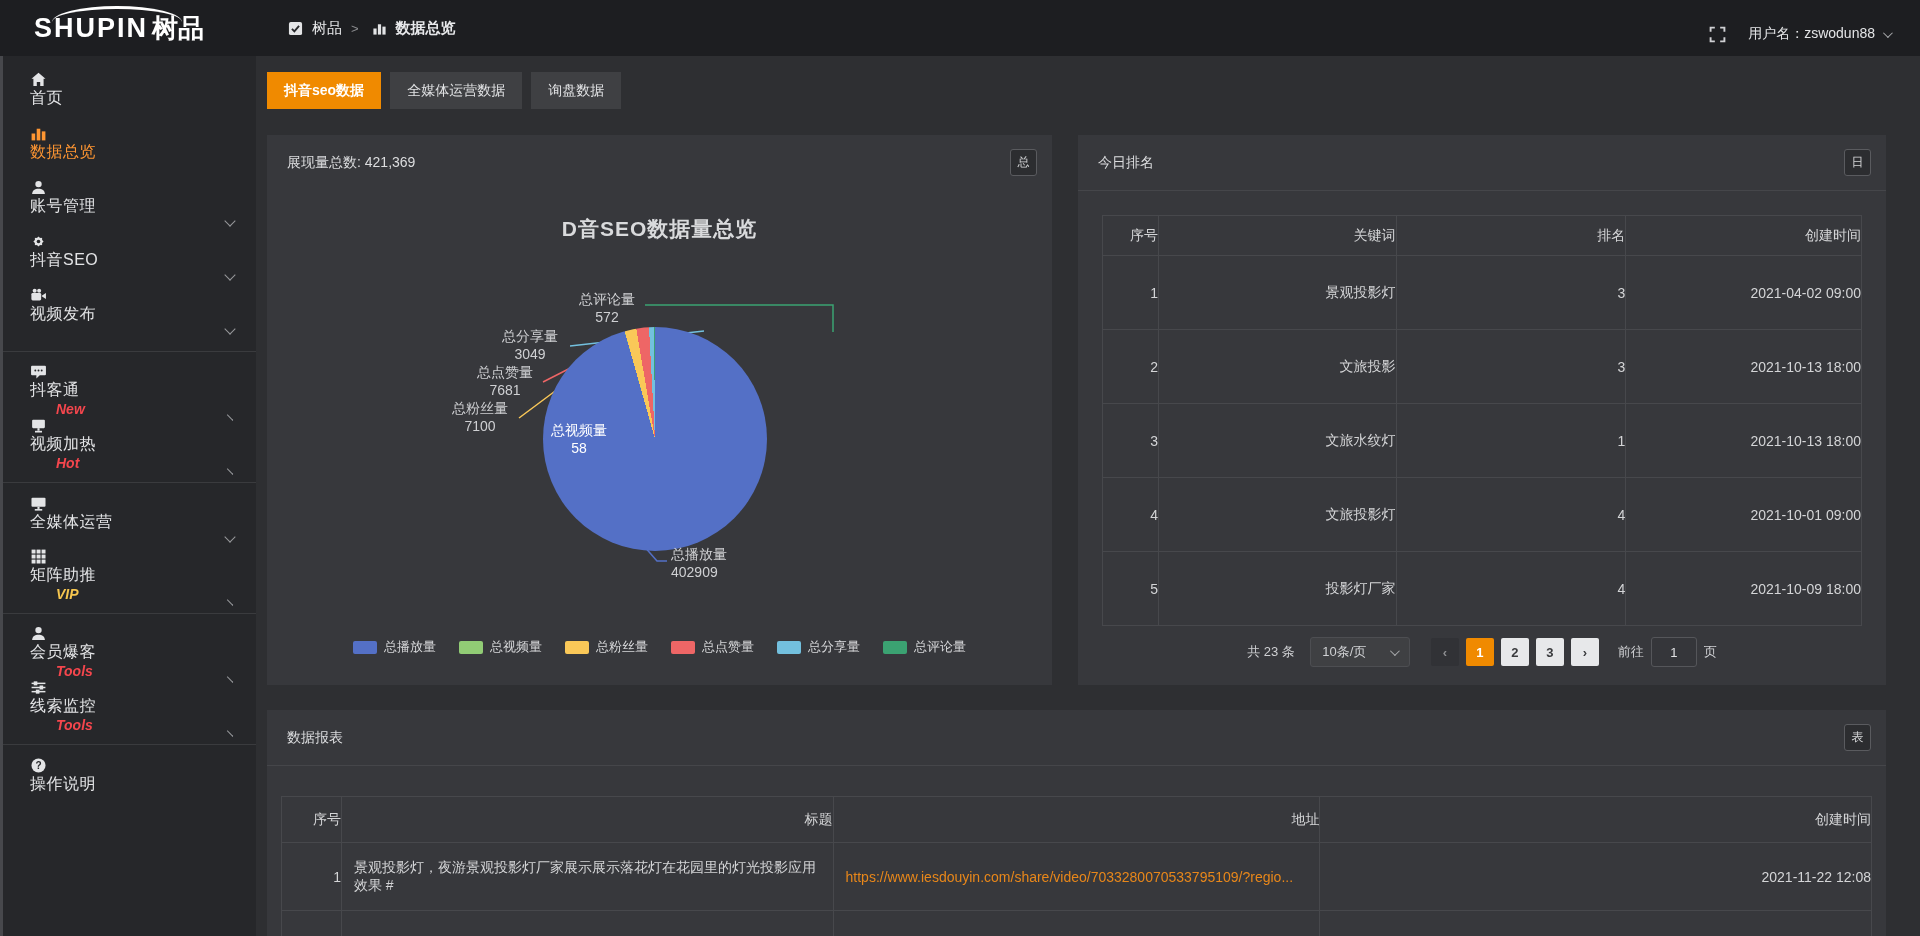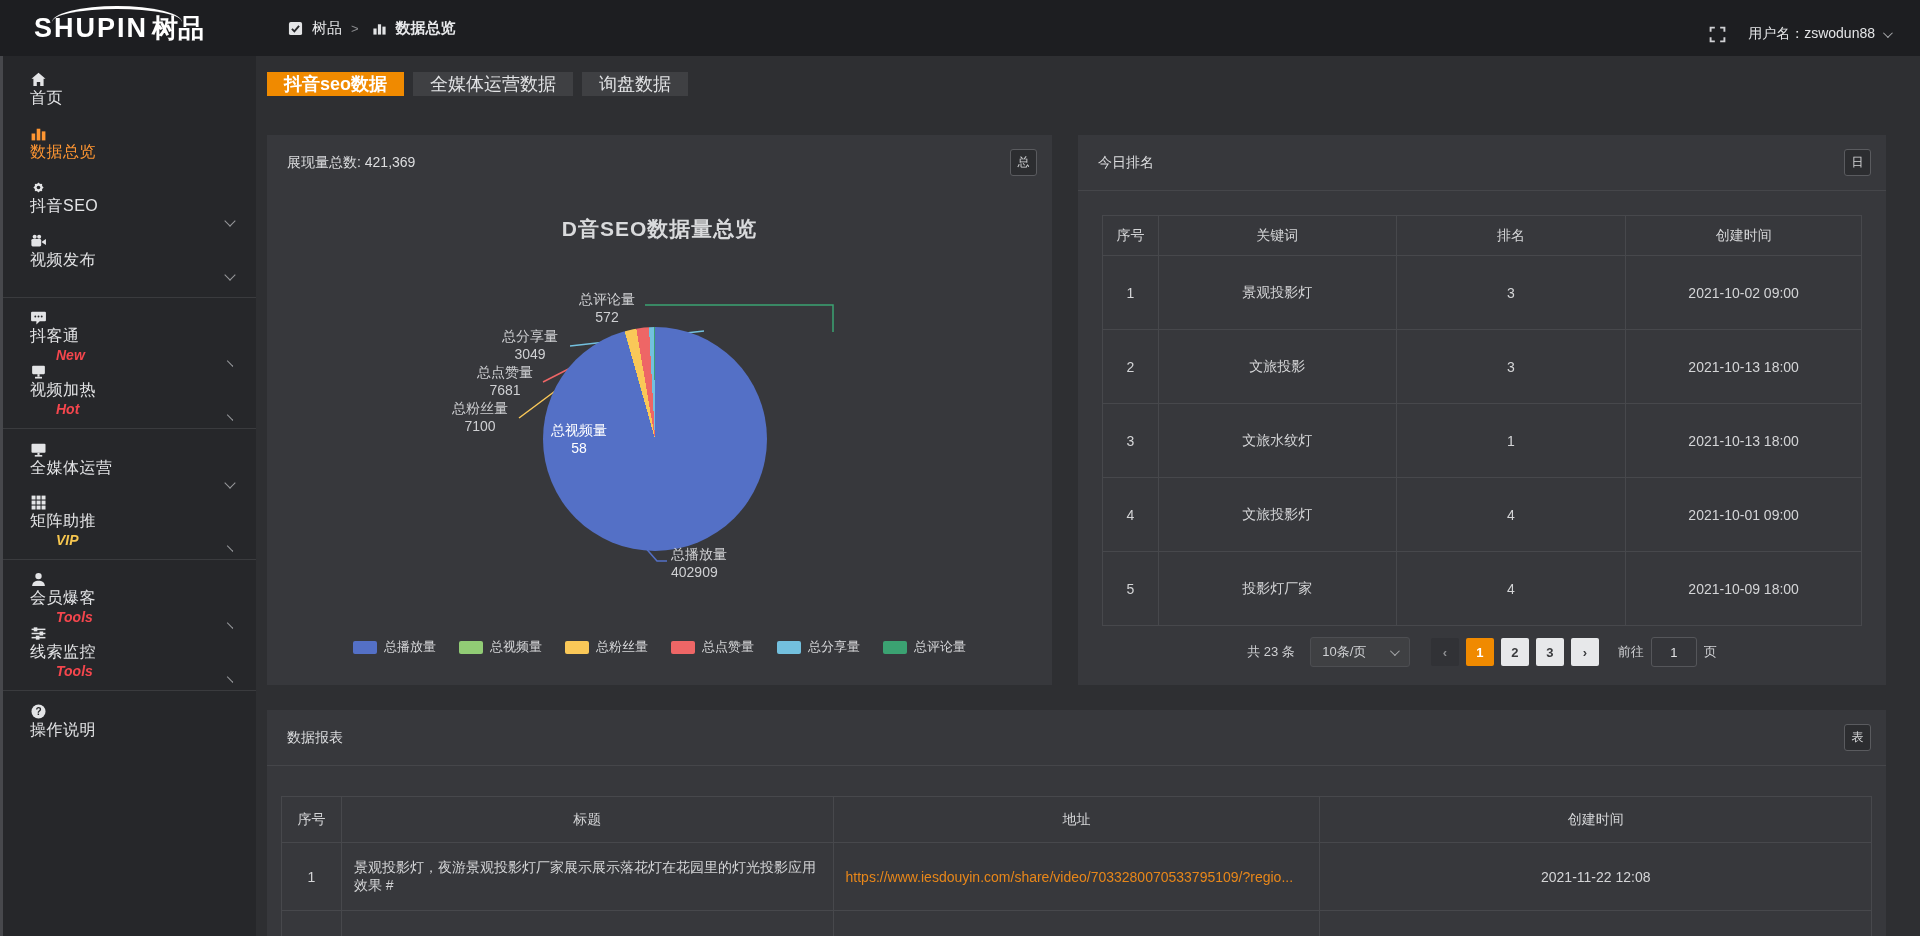--- a/index.html
+++ b/index.html
@@ -33,22 +33,22 @@
   .sb-label { letter-spacing:0.5px; }
   .sb-badge { font-size:14px; font-style:italic; font-weight:bold; margin-left:26px; }
   .badge-red { color:#f5464d; }
   .badge-gold { color:#f6c64f; }
   .sb-chev { margin-left:auto; width:8px; height:8px; border-right:1.5px solid #97989b;
     border-bottom:1.5px solid #97989b; transform:rotate(45deg); }
   .sb-divider { height:1px; background:#3a3b3e; margin:11px 0; }
 
   
   .tabs { position:absolute; left:267px; top:72px; display:flex; gap:9px; }
-  .tab { height:24px; padding:0 17px; display:flex; align-items:center;
-    background:#3f4043; color:#e2e3e5; font-size:18px; cursor:pointer; }
+  .tab { height:37px; padding:0 17px; display:flex; align-items:center;
+    background:#3f4043; color:#e2e3e5; font-size:14px; cursor:pointer; }
   .tab.active { background:#f08a00; color:#fff; font-weight:bold; }
 
   
   .panel { position:absolute; background:#37383c; }
   .p-left  { left:267px;  top:135px; width:785px;  height:550px; }
   .p-right { left:1078px; top:135px; width:808px;  height:550px; }
   .p-bottom{ left:267px;  top:710px; width:1619px; height:280px; }
   .panel-hd { height:56px; display:flex; align-items:center; padding:0 20px;
     font-size:14px; color:#dcdddf; }
   .panel-hd.with-line { border-bottom:1px solid #45464a; }
@@ -65,21 +65,21 @@
   .pie-label.left-align { text-align:left; }
   .callout-svg { position:absolute; left:0; top:0; pointer-events:none; }
   .legend { position:absolute; left:0; right:0; top:503px; display:flex;
     justify-content:center; align-items:center; gap:23px; }
   .legend-item { display:flex; align-items:center; gap:7px; font-size:13px; color:#d8d9db; }
   .legend-swatch { width:24px; height:13px; border-radius:2px; }
 
   
   table { border-collapse:collapse; }
   .dtable { color:#d4d5d7; font-size:14px; }
-  .dtable th, .dtable td { border:1px solid #47484c; text-align:center; font-weight:normal; }
+  .dtable th, .dtable td { border:1px solid #47484c; text-align:right; font-weight:normal; }
   .rank-table { position:absolute; left:24px; top:80px; width:760px; }
   .rank-table th { height:40px; }
   .rank-table td { height:74px; }
   .report-table { position:absolute; left:14px; top:86px; width:1591px; }
   .report-table th { height:46px; }
   .report-table td { height:68px; }
   .td-left { text-align:left !important; padding:0 12px; }
   .link { color:#e8871a; cursor:pointer; }
   .sliver td { height:26px; border-bottom:none; }
 
@@ -158,20 +158,30 @@
     <span class="sb-icon">
       <svg width="17" height="17" viewBox="0 0 16 16" fill="currentColor">
           <rect x="1.5" y="8" width="3.4" height="6.5"></rect>
           <rect x="6.3" y="3.5" width="3.4" height="11"></rect>
           <rect x="11.1" y="6" width="3.4" height="8.5"></rect>
         </svg>
     </span>
     <span class="sb-label">数据总览</span>
   </div>
 
+  <div class="sb-item">
+    <span class="sb-icon">
+      <svg width="17" height="17" viewBox="0 0 16 16" fill="currentColor">
+          <circle cx="8" cy="4.8" r="3"></circle>
+          <path d="M2 14.2c0-3.4 2.7-5.1 6-5.1s6 1.7 6 5.1z"></path>
+        </svg>
+    </span>
+    <span class="sb-label">账号管理</span>
+    <span class="sb-chev"></span>
+  </div>
 
   <div class="sb-item">
     <span class="sb-icon">
       <svg width="17" height="17" viewBox="0 0 16 16" fill="currentColor">
           <rect x="4.6" y="4.6" width="6.8" height="6.8"></rect>
           <rect x="4.6" y="4.6" width="6.8" height="6.8" transform="rotate(45 8 8)"></rect>
           <circle cx="8" cy="8" r="1.7" fill="#26272a"></circle>
         </svg>
     </span>
     <span class="sb-label">抖音SEO</span>
@@ -388,21 +398,21 @@
         <tr>
       <th>序号</th>
       <th>关键词</th>
       <th>排名</th>
       <th>创建时间</th>
     </tr>
     <tr>
       <td>1</td>
       <td>景观投影灯</td>
       <td>3</td>
-      <td>2021-10-02 09:00</td>
+      <td>2021-04-02 09:00</td>
     </tr>
     <tr>
       <td>2</td>
       <td>文旅投影</td>
       <td>3</td>
       <td>2021-10-13 18:00</td>
     </tr>
     <tr>
       <td>3</td>
       <td>文旅水纹灯</td>

